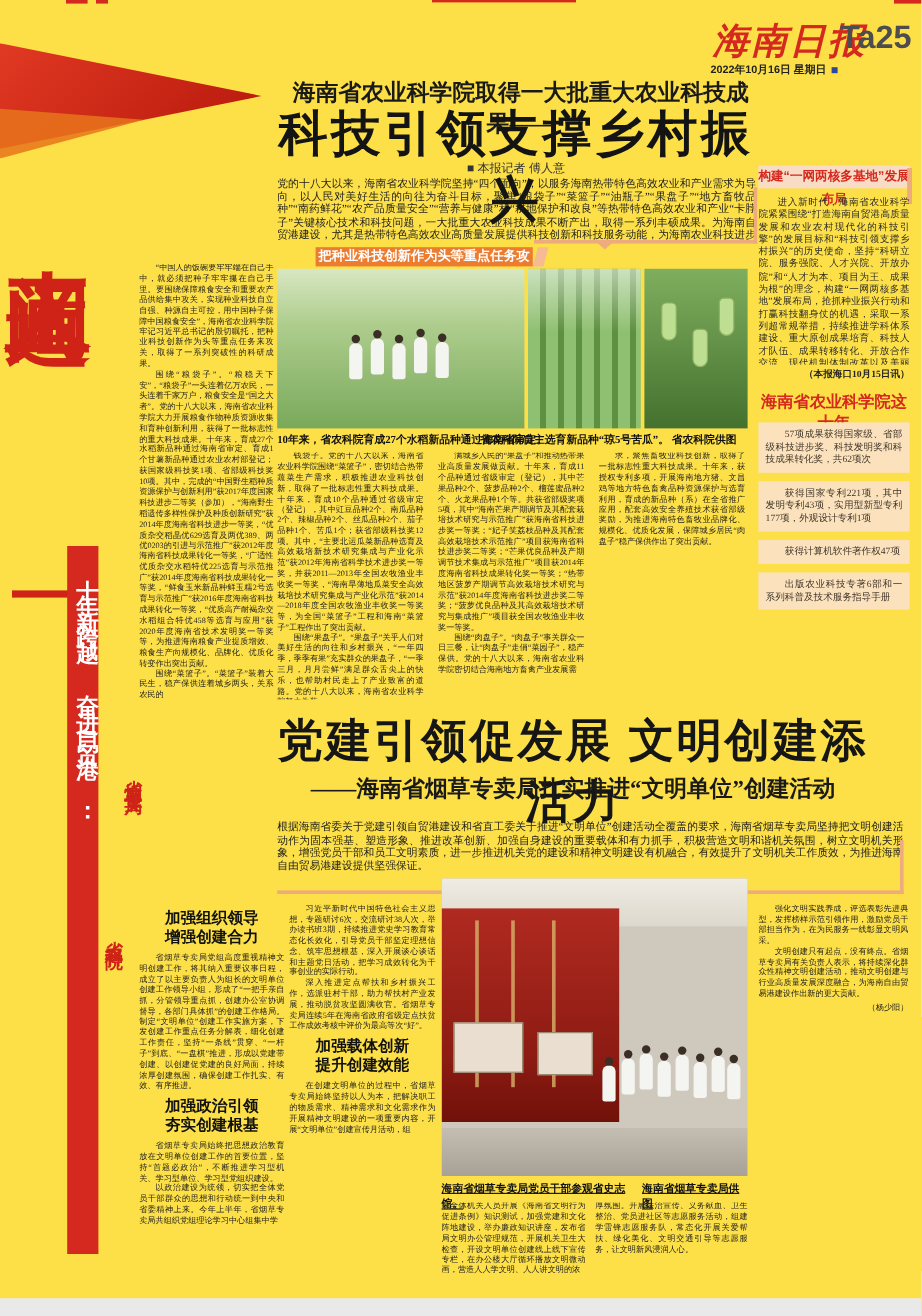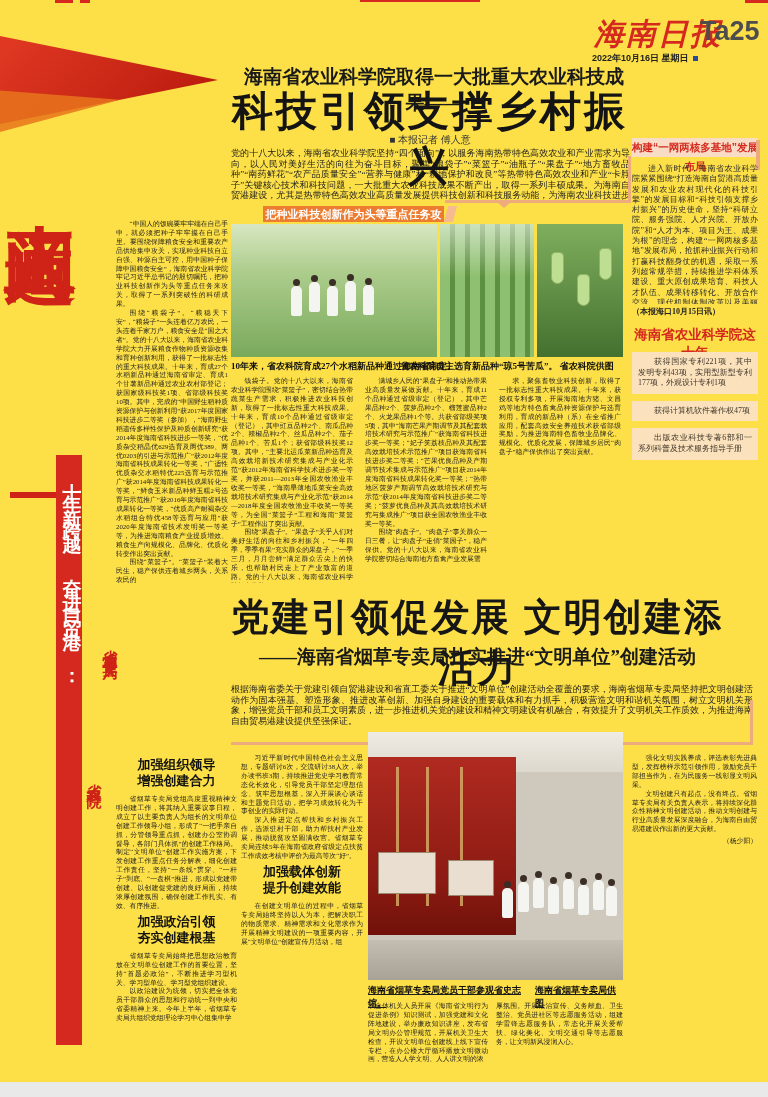--- a/index.html
+++ b/index.html
@@ -66,21 +66,21 @@
   .mu-gold{position:absolute;top:14%;width:3px;height:56%;background:#d8b26a;opacity:.8;}
   .mu-case{position:absolute;background:#e9ded0;border:1px solid #9b8870;}
   .mu-floor{position:absolute;left:0;bottom:0;width:100%;height:16%;background:linear-gradient(180deg,#c4beb2,#a8a296);}
   .capflex{left:368px;top:984px;width:255px;display:flex;justify-content:space-between;text-decoration:underline;}
   
   .sbt1{left:632px;top:138px;width:126px;height:19px;background:#f9dcc5;color:#d5281e;
         font:bold 10.5px/19px "Liberation Sans",sans-serif;text-align:center;}
   .sbacc{left:756px;top:140px;width:4px;height:30px;background:#edab7e;}
   .sbbody{left:632px;top:164px;width:126px;height:140px;font:8px/10.3px "Liberation Serif",serif;
           text-align:justify;overflow:hidden;text-indent:2em;color:#2b2b2b;}
-  .sbdate{left:632px;top:306px;width:126px;text-align:left;font:bold 8px "Liberation Serif",serif;color:#222;}
+  .sbdate{left:632px;top:306px;width:126px;text-align:right;font:bold 8px "Liberation Serif",serif;color:#222;}
   .sbt2{left:632px;top:326px;width:126px;font:bold 13.5px "Liberation Sans",sans-serif;color:#d5281e;text-align:center;}
   .stats{left:632px;top:352px;width:126px;}
   .stat{background:#fbe2bd;margin-bottom:7px;padding:5px 6px;font:8px/10.6px "Liberation Serif",serif;
         text-align:justify;text-indent:2em;color:#40362a;}
   
   .reg{top:1086px;width:12px;height:7px;}
 </style>
 </head>
 <body>
 
@@ -153,20 +153,21 @@
   <div class="abs col" style="left:499px;top:377px;width:122px;height:206px;">
     <p>求，聚焦畜牧业科技创新，取得了一批标志性重大科技成果。十年来，获授权专利多项，开展海南地方猪、文昌鸡等地方特色畜禽品种资源保护与选育利用，育成的新品种（系）在全省推广应用，配套高效安全养殖技术获省部级奖励，为推进海南特色畜牧业品牌化、规模化、优质化发展，保障城乡居民“肉盘子”稳产保供作出了突出贡献。</p>
   </div>
 
   <div class="abs sbt1">构建“一网两核多基地”发展布局</div>
   <div class="abs sbacc"></div>
   <div class="abs sbbody">进入新时代，海南省农业科学院紧紧围绕“打造海南自贸港高质量发展和农业农村现代化的科技引擎”的发展目标和“科技引领支撑乡村振兴”的历史使命，坚持“科研立院、服务强院、人才兴院、开放办院”和“人才为本、项目为王、成果为根”的理念，构建“一网两核多基地”发展布局，抢抓种业振兴行动和打赢科技翻身仗的机遇，采取一系列超常规举措，持续推进学科体系建设、重大原创成果培育、科技人才队伍、成果转移转化、开放合作交流、现代机制体制改革以及美丽农科院建设，不断提升科技创新和科技服务能力，为海南乡村振兴战略实施提供科技支撑，为海南农业农村现代化进入全国第一方阵作出新的更大贡献。</div>
   <div class="abs sbdate">（本报海口10月15日讯）</div>
   <div class="abs sbt2">海南省农业科学院这十年</div>
   <div class="abs stats">
+    <div class="stat">57项成果获得国家级、省部级科技进步奖、科技发明奖和科技成果转化奖，共62项次</div>
     <div class="stat">获得国家专利221项，其中发明专利43项，实用型新型专利177项，外观设计专利1项</div>
     <div class="stat">获得计算机软件著作权47项</div>
     <div class="stat">出版农业科技专著6部和一系列科普及技术服务指导手册</div>
   </div>
 
   <div class="abs a2title center">党建引领促发展 文明创建添活力</div>
   <div class="abs a2sub center">——海南省烟草专卖局扎实推进“文明单位”创建活动</div>
   <div class="abs intro i2">根据海南省委关于党建引领自贸港建设和省直工委关于推进“文明单位”创建活动全覆盖的要求，海南省烟草专卖局坚持把文明创建活动作为固本强基、塑造形象、推进改革创新、加强自身建设的重要载体和有力抓手，积极营造文明和谐机关氛围，树立文明机关形象，增强党员干部和员工文明素质，进一步推进机关党的建设和精神文明建设有机融合，有效提升了文明机关工作质效，为推进海南自由贸易港建设提供坚强保证。</div>
   <div class="abs brh" style="left:231px;top:742px;width:522px;"></div>
   <div class="abs brv" style="left:750px;top:700px;height:45px;"></div>

